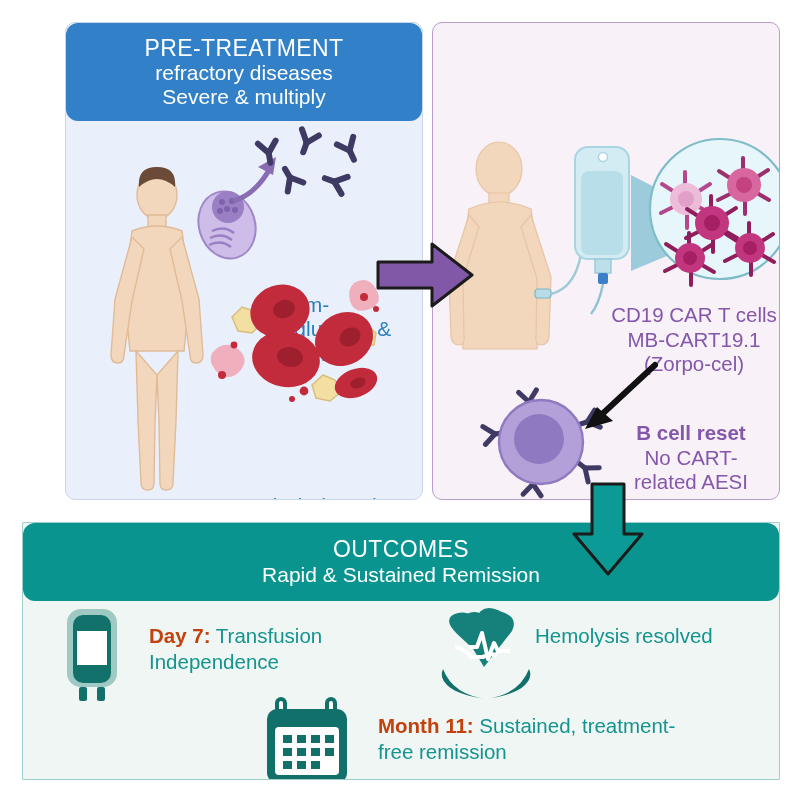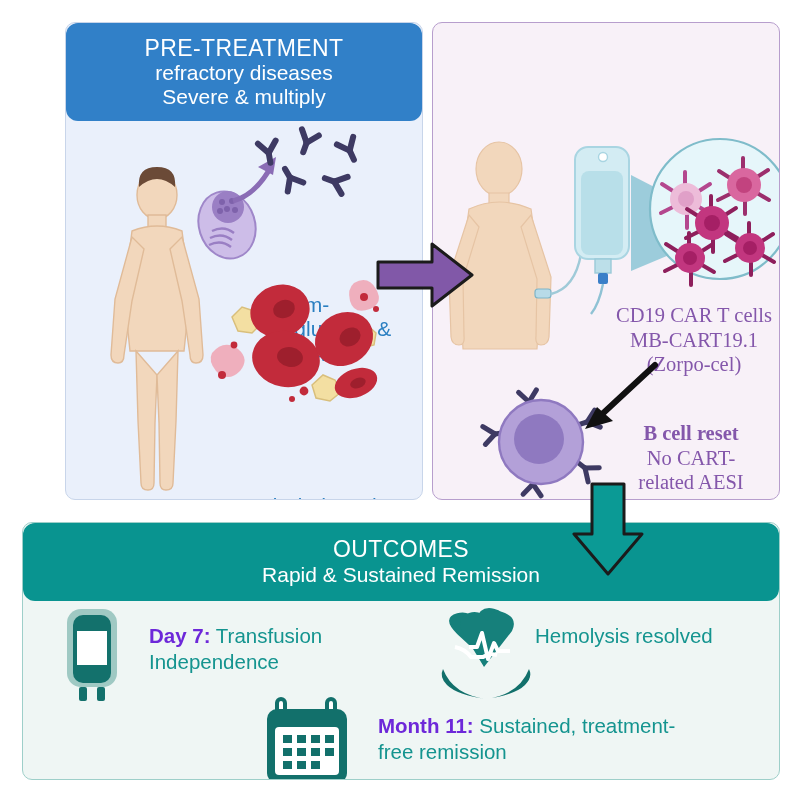--- a/index.html
+++ b/index.html
@@ -39,31 +39,31 @@
     color:#2a7fc1;font-size:20.5px;line-height:1.28;
   }
   .disease-row{display:flex;}
   .disease-num{width:24px;flex:none;}
 
   
   #tx-panel{left:432px;top:22px;width:346px;height:476px;
     background:#f8f1f8;border:1px solid #b79ecd;border-radius:10px;}
   #tx-header{height:98px;background:#8158a8;}
   #tx-body{position:absolute;left:0;top:98px;right:0;bottom:0;}
-  .tx-text{position:absolute;color:#8457ab;font-size:20.5px;line-height:1.2;text-align:center;font-family:Liberation Serif, serif;}
+  .tx-text{position:absolute;color:#8457ab;font-size:20.5px;line-height:1.2;text-align:center;}
   #cart-label{left:176px;top:182px;width:170px;}
   #bcell-label{left:188px;top:300px;width:140px;}
 
   
   #out-panel{left:22px;top:522px;width:756px;height:256px;
-    background:#eff6f4;border:1px solid #9ecfc9;border-radius:10px;}
+    background:#eff6f4;border:1px solid #9ecfc9;border-radius:1px;}
   #out-header{height:78px;background:#099490;}
   #out-body{position:absolute;left:0;top:78px;right:0;bottom:0;}
   .out-item{position:absolute;color:#14948f;font-size:20.5px;line-height:1.26;}
-  .out-item b{font-weight:bold;color:#6d28d9;}
+  .out-item b{font-weight:bold;color:#c2410c;}
   #out-1{left:126px;top:22px;width:245px;}
   #out-2{left:512px;top:22px;width:265px;}
   #out-3{left:355px;top:112px;width:350px;}
 
   
   .arrow{position:absolute;z-index:6;}
 
   svg{display:block;overflow:visible;}
 </style>
 </head>

